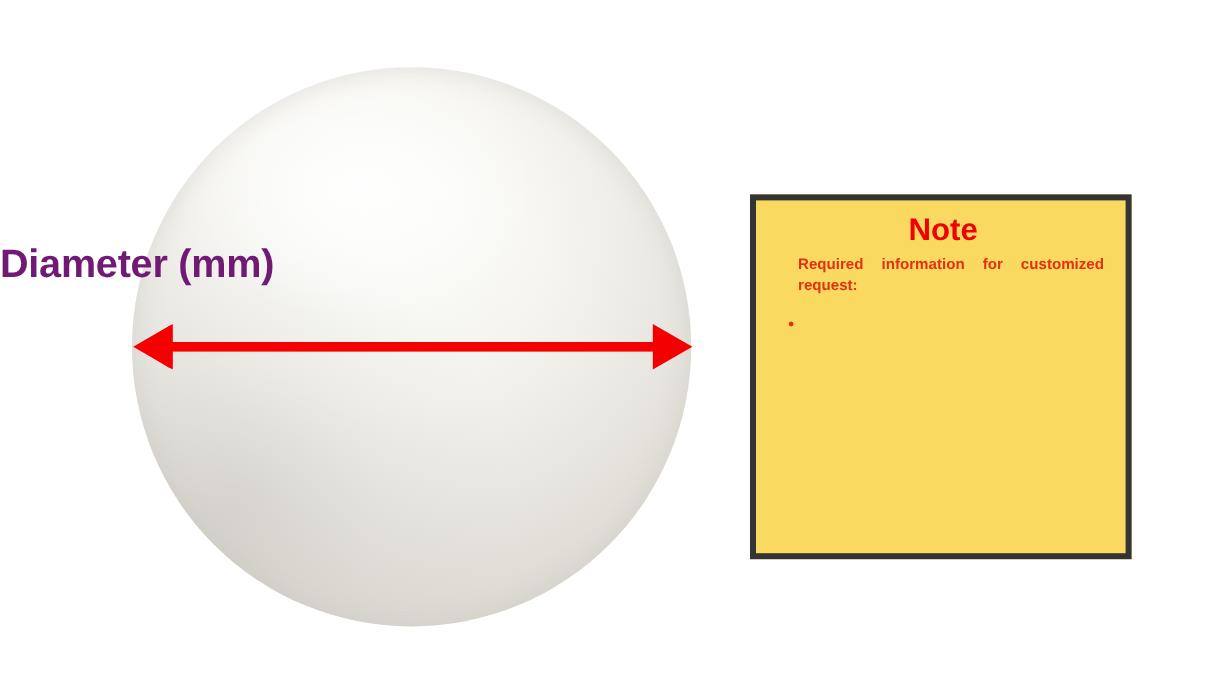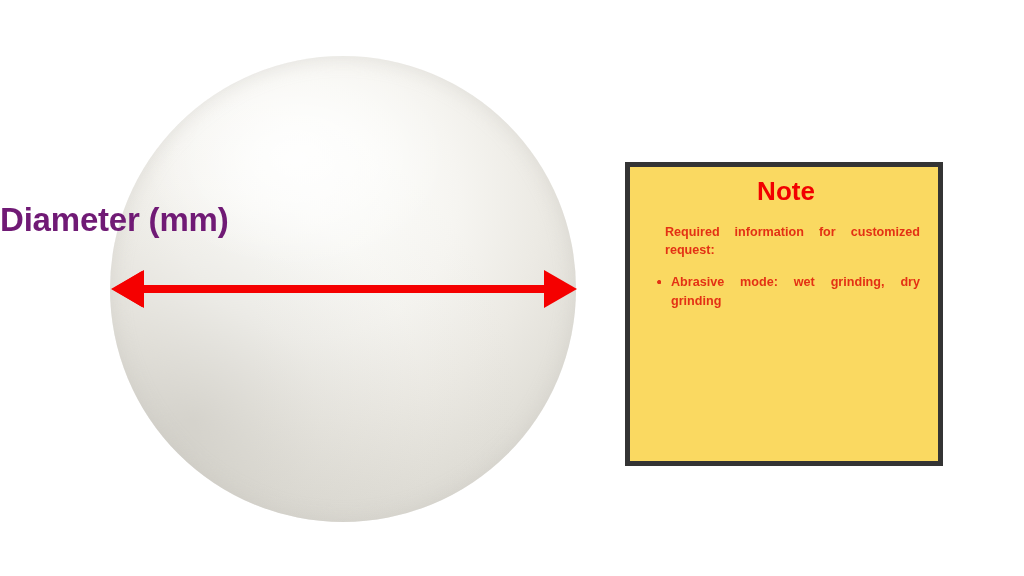--- a/index.html
+++ b/index.html
@@ -112,21 +112,21 @@
     line-height: 1.15;
     margin: 2px 0 4px 0;
   }
   #note-intro {
     color: #e33114;
     font-size: 12.6px;
     font-weight: bold;
     line-height: 1.45;
     text-align: justify;
     text-align-last: left;
-    margin: 16px 6px 0 0;
+    margin: 4px 6px 0 0;
     padding-left: 19px;
   }
   #note-list {
     list-style: none;
     margin: 14px 0 0 0;
     padding: 0 6px 0 10px;
   }
   #note-list li {
     position: relative;
     color: #e33114;
@@ -175,16 +175,15 @@
 
   <ul id="note-list">
     <li>
       <span class="bullet">•</span>
     </li>
     <li>
       <span class="bullet">•</span>
     </li>
     <li>
       <span class="bullet">•</span>
-      <span>Abrasive mode: wet grinding, dry grinding</span>
     </li>
   </ul>
 </div>
 
 </body></html>

